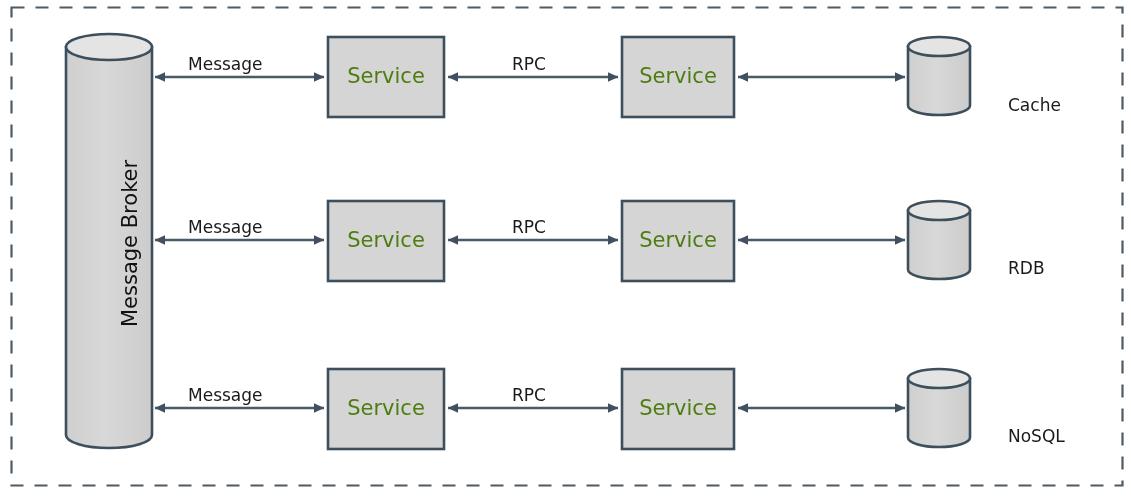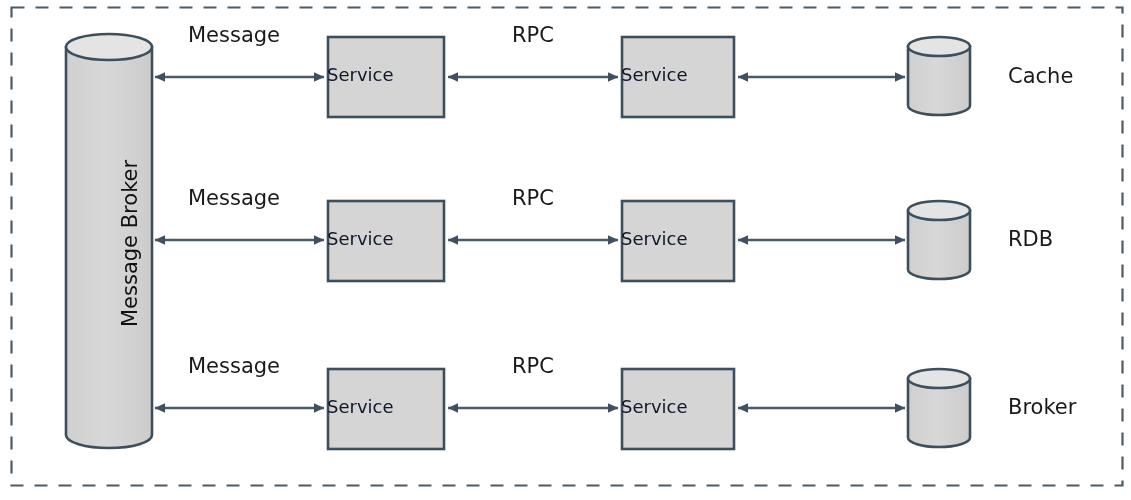--- a/index.html
+++ b/index.html
@@ -3,26 +3,27 @@
 <meta charset="utf-8">
 <style>
   html,body{margin:0;padding:0;background:#ffffff;}
   body{
     width:1131px;height:500px;position:relative;overflow:hidden;
     font-family:"DejaVu Sans","Liberation Sans",sans-serif;
     -webkit-font-smoothing:antialiased;
   }
   #diagram{position:absolute;inset:0;}
   .label{
-    position:absolute;color:#1a1a1a;font-size:21px;line-height:1;
+    position:absolute;color:#1a1a1a;font-size:17px;line-height:1;
     white-space:nowrap;
+    margin-top:31px;
   }
   .svc-text{
-    position:absolute;color:#0f172a;font-size:18px;line-height:1;
-    white-space:nowrap;
+    position:absolute;color:#4d7c0f;font-size:21px;line-height:1;
+    white-space:nowrap;text-align:center;
   }
   .broker-text{
     position:absolute;color:#111111;font-size:21px;line-height:1;
     white-space:nowrap;transform-origin:0 0;
   }
 </style>
 </head>
 <body>
 
 <div id="diagram">
@@ -84,15 +85,15 @@
       <div class="label" style="left: 1008px; top: 66px; text-align: right;">Cache</div>
       <div class="label" style="left: 188px; top: 188px;">Message</div>
       <div class="svc-text" style="left: 327px; top: 230px; width: 118px;">Service</div>
       <div class="label" style="left: 512px; top: 188px;">RPC</div>
       <div class="svc-text" style="left: 621px; top: 230px; width: 114px;">Service</div>
       <div class="label" style="left: 1008px; top: 229px; text-align: right;">RDB</div>
       <div class="label" style="left: 188px; top: 356px;">Message</div>
       <div class="svc-text" style="left: 327px; top: 398px; width: 118px;">Service</div>
       <div class="label" style="left: 512px; top: 356px;">RPC</div>
       <div class="svc-text" style="left: 621px; top: 398px; width: 114px;">Service</div>
-      <div class="label" style="left: 1008px; top: 397px;">Broker</div>
+      <div class="label" style="left: 1008px; top: 397px;">NoSQL</div>
     </div>
 </div>
 
 </body></html>

